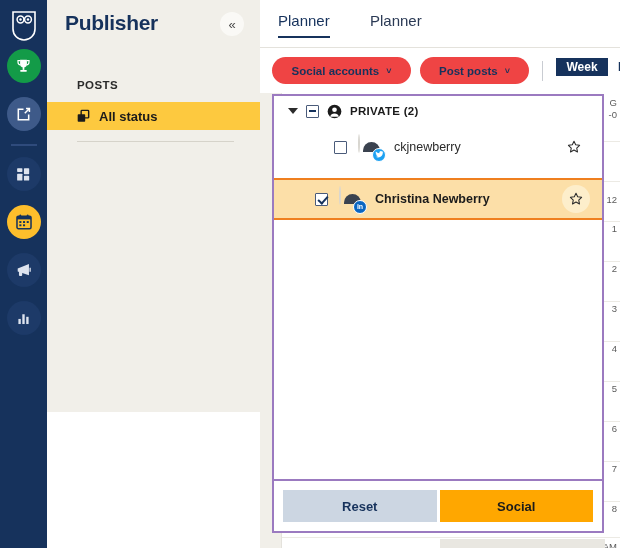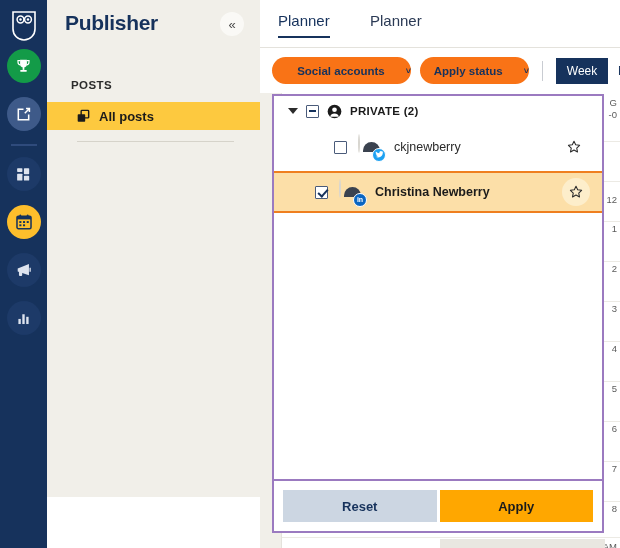--- a/index.html
+++ b/index.html
@@ -25,36 +25,36 @@
     margin: 7px 0;
   }
   .rail-btn.green { background: #139b48; }
   .rail-btn.compose { background: #3e5a89; }
   .rail-btn.plain { background: #1d3a68; }
   .rail-btn.active { background: #fdbe2c; }
   .rail-btn svg { display: block; }
 
   
   .sidebar {
-    position: absolute; left: 47px; top: 0; width: 213px; height: 497px;
+    position: absolute; left: 47px; top: 0; width: 213px; height: 412px;
     background: #f1efe9;
   }
   .sb-title {
     position: absolute; left: 18px; top: 11px;
     font-size: 21px; font-weight: bold; color: #16325c; letter-spacing: -0.3px;
   }
   .collapse-btn {
     position: absolute; right: 16px; top: 12px;
     width: 24px; height: 24px; border-radius: 50%;
     background: #faf9f6; color: #4a4a4a;
     display: flex; align-items: center; justify-content: center;
     font-size: 13px; line-height: 1;
   }
   .sb-section {
-    position: absolute; left: 24px; top: 79px;
+    position: absolute; left: 30px; top: 79px;
     font-size: 11.5px; font-weight: bold; color: #2b2b2b; letter-spacing: 0.4px;
   }
   .sb-item {
     position: absolute; left: 47px; top: 102px; width: 213px; height: 28px;
     background: #fdc93f;
     display: flex; align-items: center; padding-left: 29px;
   }
   .sb-item-icon { width: 15px; height: 15px; margin-right: 8px; flex: none; }
   .sb-item-label { font-size: 13px; font-weight: bold; color: #1b1b1b; }
   .sb-rule {
@@ -78,32 +78,32 @@
   .tab.active { left: 18px; font-weight: normal; border-bottom: 2.5px solid #16325c; }
   .tab.inactive { left: 110px; font-weight: normal; color: #2b3a55; }
 
   
   .filterbar {
     position: absolute; left: 0; top: 48px; width: 360px; height: 45px;
     background: #fff;
   }
   .pill {
     position: absolute; top: 9px; height: 27px; border-radius: 14px;
-    background: #f97316; color: #16325c;
+    background: #ef4444; color: #16325c;
     font-size: 11.5px; font-weight: bold;
-    display: flex; align-items: center; justify-content: flex-end; gap: 21px;
+    display: flex; align-items: center; justify-content: center; gap: 7px;
   }
   .pill.social { left: 12px; width: 139px; }
   .pill.status { left: 160px; width: 109px; }
   .caret { font-size: 9px; }
   .vsep { position: absolute; left: 282px; top: 13px; width: 1px; height: 20px; background: #c9ccd2; }
   .seg {
-    position: absolute; top: 10px; height: 26px;
+    position: absolute; top: 10px; height: 18px;
     display: flex; align-items: center; justify-content: center;
-    font-size: 12px; font-weight: normal;
+    font-size: 12px; font-weight: bold;
   }
   .seg.week { left: 296px; width: 52px; background: #16325c; color: #fff; }
   .seg.month { left: 348px; width: 30px; background: #fff; color: #16325c; }
 
   
   .cal {
     position: absolute; left: 0; top: 93px; right: 0; bottom: 0;
     background: #fff;
   }
   .gutter {
@@ -151,21 +151,21 @@
   }
   .person-icon { width: 15px; height: 15px; flex: none; }
   .group-label { font-size: 11.5px; font-weight: bold; color: #1b1b1b; letter-spacing: 0.3px; }
 
   .acct-row {
     display: flex; align-items: center; height: 42px; padding: 0 14px 0 41px; gap: 11px;
     position: relative; background: #fff; margin-left: 19px;
   }
   .acct-row.selected {
     background: #fcdfa8; border-top: 2px solid #ef7f1f; border-bottom: 2px solid #ef7f1f;
-    margin: 3px -2px; padding-left: 43px; 
+    margin: 10px -2px; padding-left: 43px; 
   }
   .avatar-wrap { position: relative; width: 25px; height: 25px; flex: none; }
   .avatar {
     width: 25px; height: 25px; border-radius: 50%;
     background: radial-gradient(circle at 50% 34%, #7c6a5e 0 28%, #2e3440 29% 100%);
     border: 1px solid #d8d6d0; overflow: hidden; position: relative;
   }
   .avatar::after {
     content: ""; position: absolute; left: 4px; bottom: 0; width: 17px; height: 10px;
     border-radius: 9px 9px 0 0; background: #3a424f;
@@ -292,38 +292,38 @@
       <span>«</span>
     </div>
     <div class="sb-section">POSTS</div>
   </div>
 
   <div class="sb-item">
     <svg class="sb-item-icon" viewBox="0 0 16 16">
       <rect x="5.5" y="1.5" width="8" height="8" rx="0.8" fill="none" stroke="#1b1b1b" stroke-width="1.5"></rect>
       <rect x="1.8" y="5.5" width="8" height="8" rx="0.8" fill="#1b1b1b"></rect>
     </svg>
-    <span class="sb-item-label">All posts</span>
+    <span class="sb-item-label">All status</span>
   </div>
   <div class="sb-rule"></div>
 
   <div class="main">
 
     <div class="tabbar">
       <div class="tab active">Planner</div>
       <div class="tab inactive">Planner</div>
     </div>
 
     <div class="filterbar">
       <div class="pill social">
         <span>Social accounts</span>
         <span class="caret">˅</span>
       </div>
       <div class="pill status">
-        <span>Apply status</span>
+        <span>Post posts</span>
         <span class="caret">˅</span>
       </div>
       <div class="vsep"></div>
       <div class="seg week">Week</div>
       <div class="seg month">M</div>
     </div>
 
     <div class="cal">
       <div class="gutter"></div>
       <div class="gutter-label" style="top:4px">G</div>
@@ -399,18 +399,18 @@
             <svg width="14" height="14" viewBox="0 0 20 20">
               <path d="M10 1.8l2.4 5.1 5.6.7-4.1 3.9 1.1 5.6L10 14.3l-5 2.8 1.1-5.6L2 7.6l5.6-.7z" fill="none" stroke="#2b2b2b" stroke-width="1.5" stroke-linejoin="round"></path>
             </svg>
           </span>
         </div>
       </div>
 
 
       <div class="panel-actions">
         <div class="btn reset">Reset</div>
-        <div class="btn apply">Apply</div>
+        <div class="btn apply">Social</div>
       </div>
     </div>
 
   </div>
 </div>
 
 </body></html>

